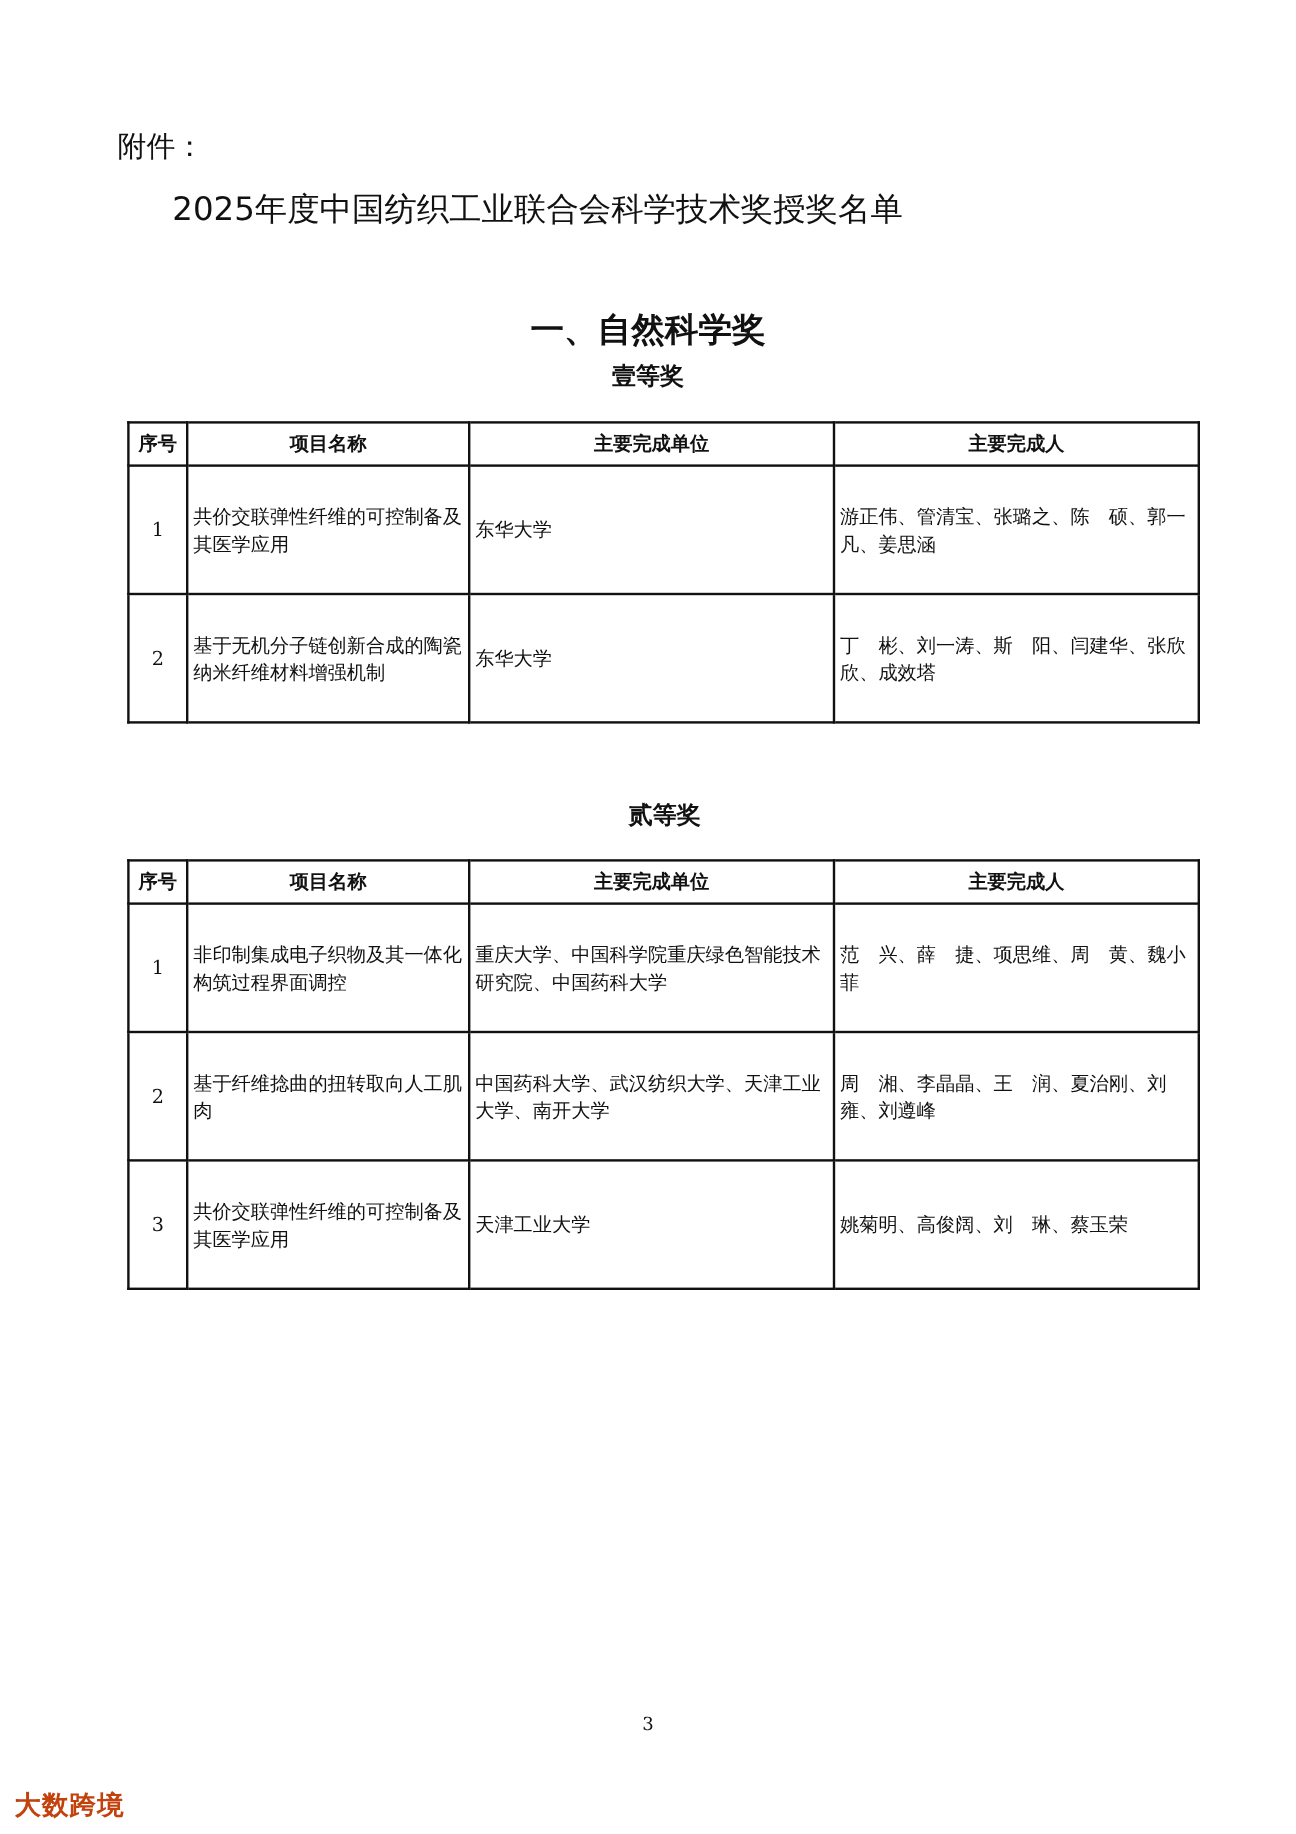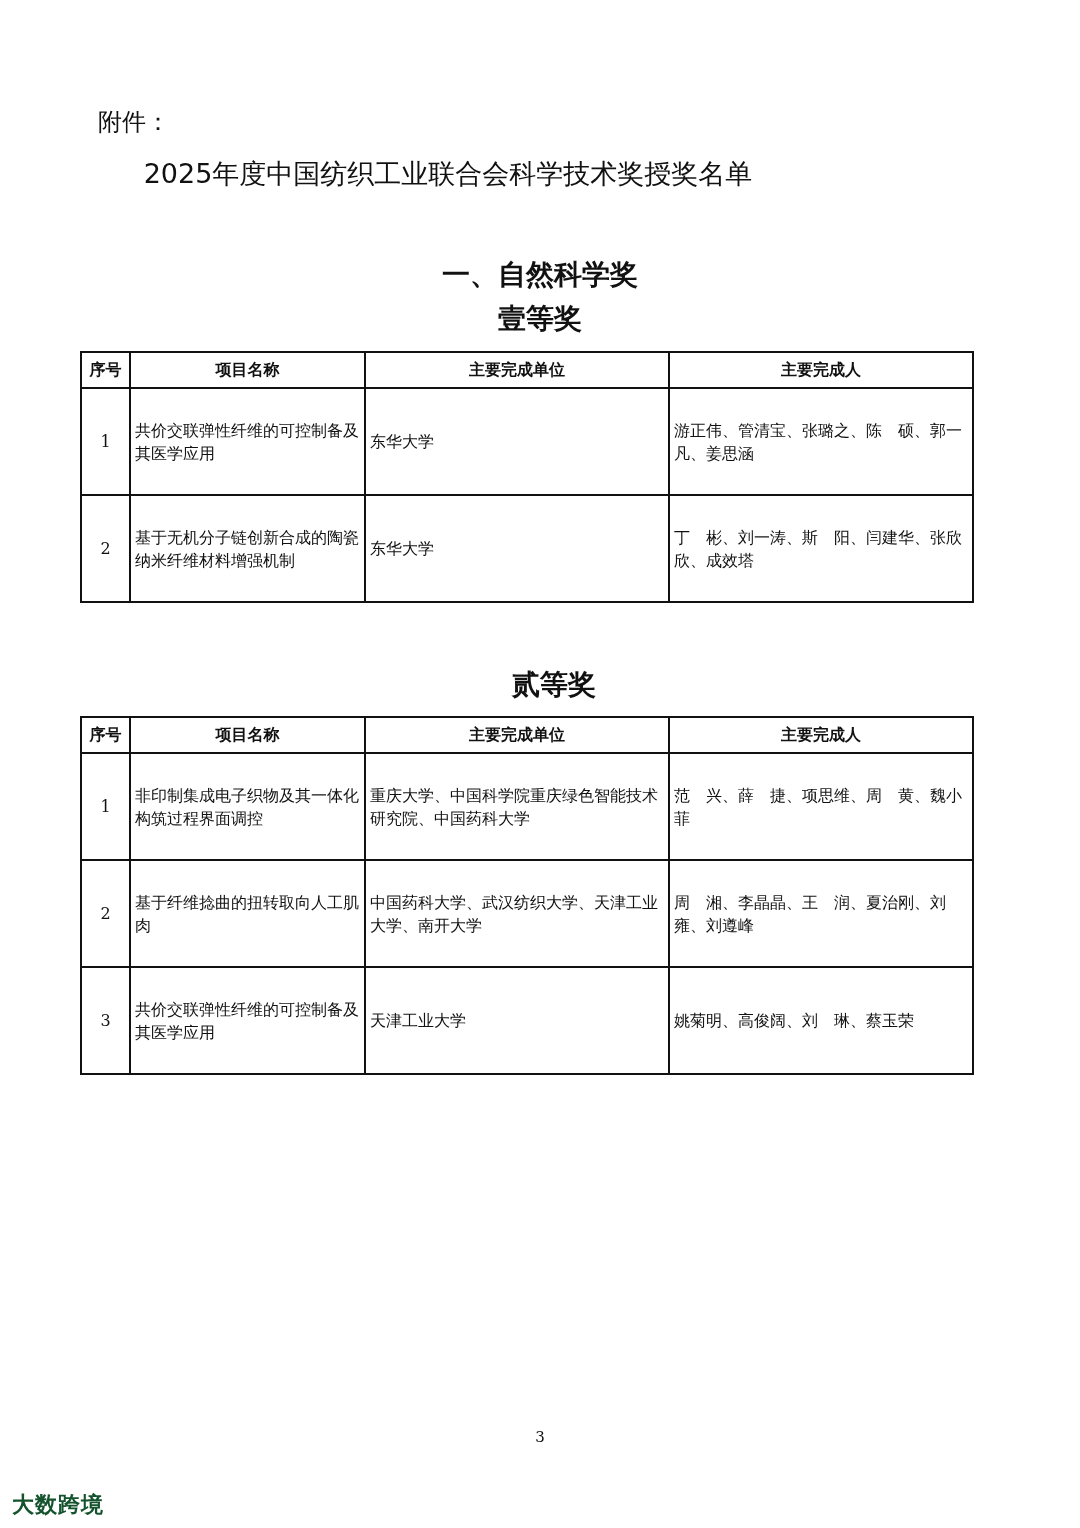--- a/index.html
+++ b/index.html
@@ -3,31 +3,31 @@
   <meta charset="utf-8">
   <style>
     html, body { margin: 0; padding: 0; background: #ffffff; }
     body {
       width: 1080px; height: 1528px; position: relative; overflow: hidden;
       font-family: "DejaVu Serif", "Liberation Serif", serif; color: #111;
     }
     .attach { position: absolute; left: 98px; top: 106px; font-size: 24px; }
     .title { position: absolute; left: 0; width: 896px; top: 156px; text-align: center; font-size: 27px; font-family: "DejaVu Sans", "Liberation Sans", sans-serif; }
     .section { position: absolute; left: 0; width: 1080px; top: 232px; text-align: center; font-size: 28px; font-weight: bold; font-family: "DejaVu Sans", "Liberation Sans", sans-serif; margin-top: 24px; }
-    .grade { position: absolute; left: 0; width: 1080px; text-align: center; font-size: 28px; font-weight: bold; font-family: "DejaVu Sans", "Liberation Sans", sans-serif; }
+    .grade { position: absolute; left: 0; width: 1080px; text-align: center; font-size: 20px; font-weight: bold; font-family: "DejaVu Sans", "Liberation Sans", sans-serif; }
     table.award {
-      position: absolute; left: 80px; width: 892px;
+      position: absolute; left: 106px; width: 892px;
       border-collapse: collapse; table-layout: fixed; font-size: 16px;
     }
     table.award th, table.award td { border: 2px solid #111; padding: 0 4px; }
     table.award th { height: 34px; font-weight: bold; font-family: "DejaVu Sans", "Liberation Sans", sans-serif; font-size: 16px; text-align: center; }
     table.award td { height: 105px; vertical-align: middle; line-height: 23px; }
     td.idx { text-align: center; }
     .page-num { position: absolute; left: 0; width: 1080px; top: 1428px; text-align: center; font-size: 15px; }
-    .watermark { position: absolute; left: 12px; top: 1490px; font-size: 22px; color: #14532d; font-family: "DejaVu Sans", sans-serif; font-weight: bold; letter-spacing: 1px; }
+    .watermark { position: absolute; left: 12px; top: 1490px; font-size: 22px; color: #c2410c; font-family: "DejaVu Sans", sans-serif; font-weight: bold; letter-spacing: 1px; }
   </style>
 </head>
 <body>
 
 <div class="attach">附件：</div>
 <div class="title">2025年度中国纺织工业联合会科学技术奖授奖名单</div>
 <div class="section">一、自然科学奖</div>
 
 <div class="grade" style="top:300px;">壹等奖</div>
 <table class="award" style="top:351px;">

